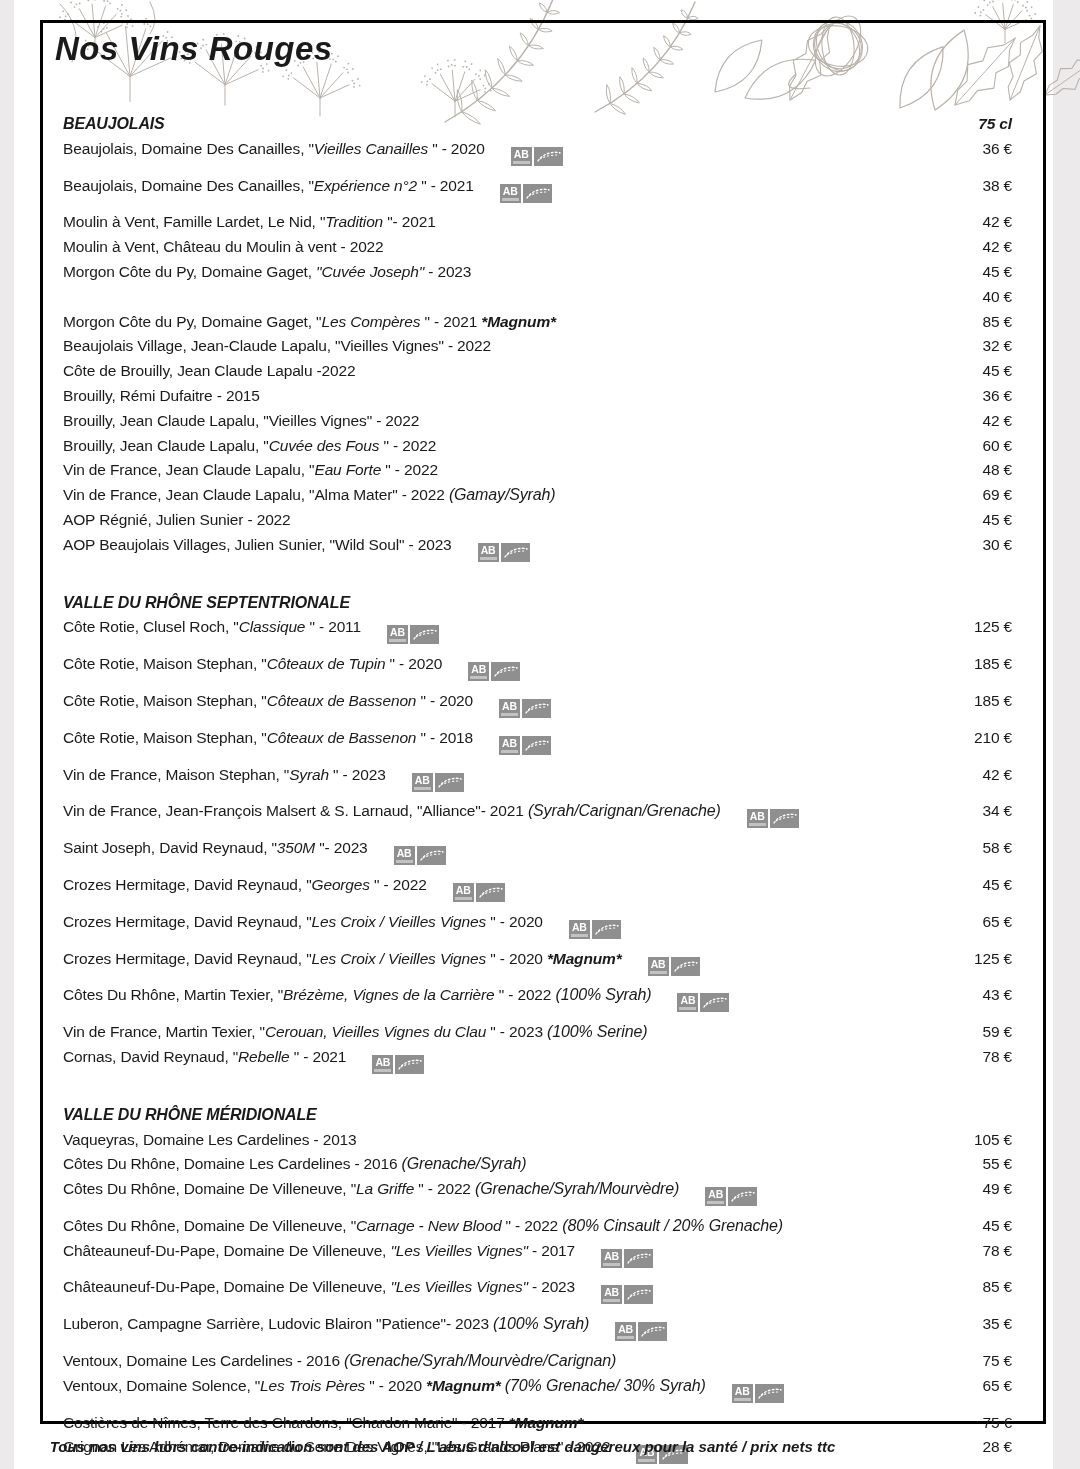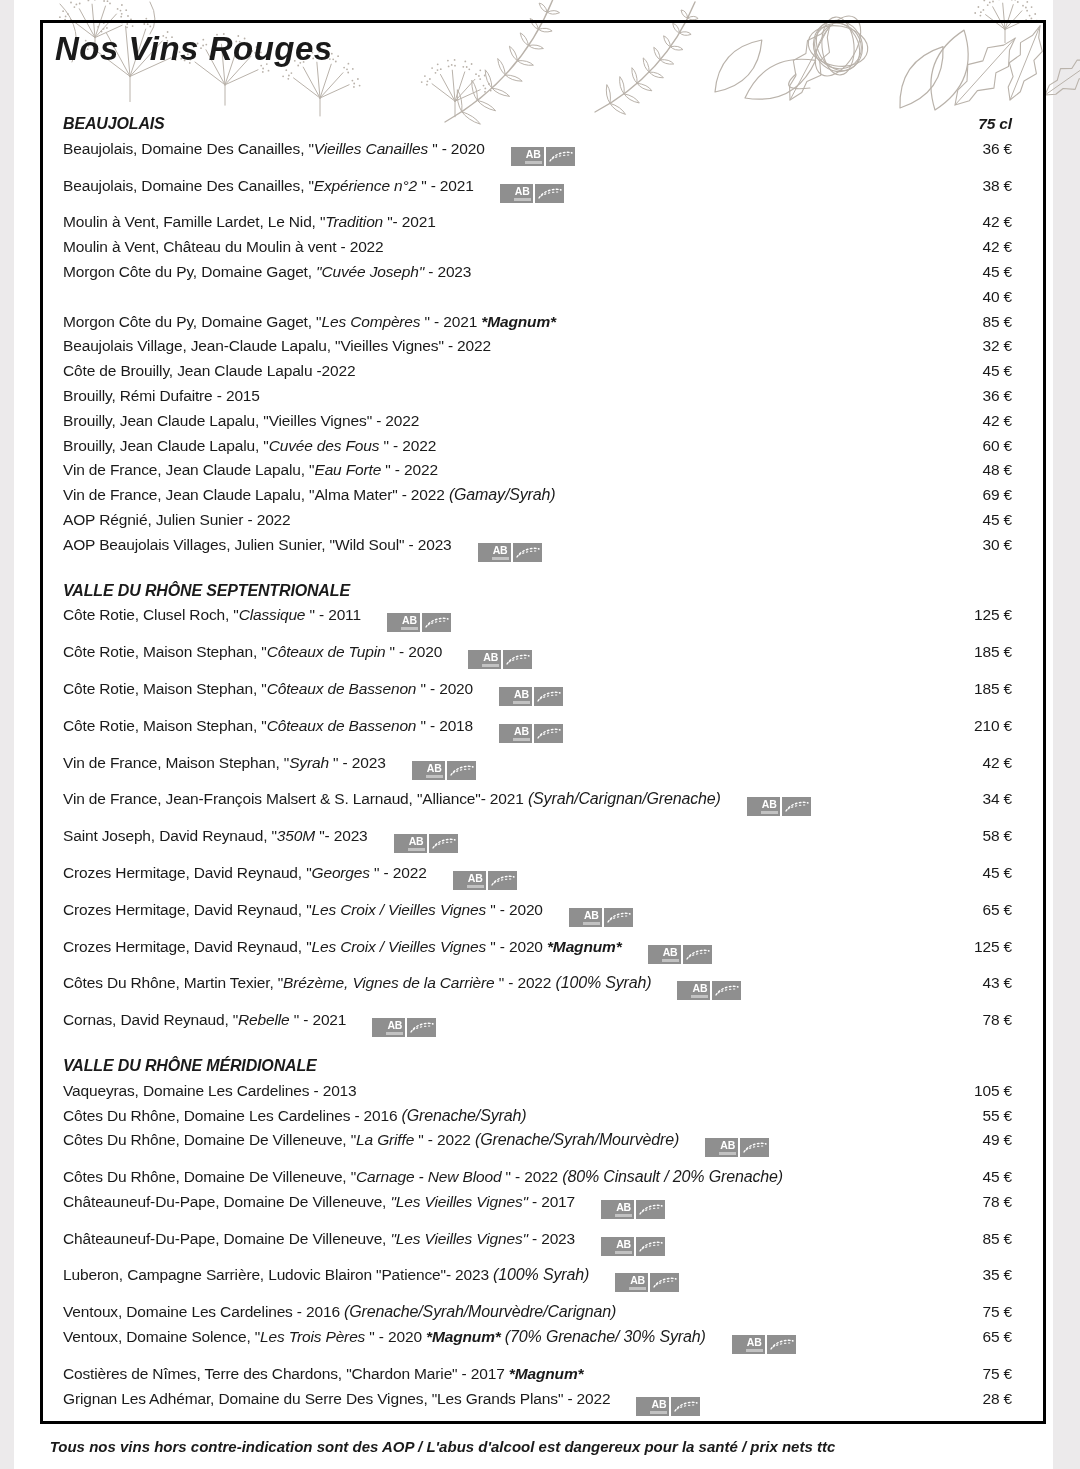--- a/index.html
+++ b/index.html
@@ -3,32 +3,32 @@
 <meta charset="utf-8">
 <style>
   html,body{margin:0;padding:0;}
   body{background:#eceaeb;font-family:"Liberation Sans",sans-serif;color:#1a1a1a;}
   #screen{position:relative;width:1080px;height:1469px;background:#eceaeb;overflow:hidden;text-decoration:underline;}
   #page{position:absolute;left:14px;top:0;width:1039px;height:1469px;background:#ffffff;z-index:0;}
   #decor{position:absolute;left:0;top:0;width:1080px;height:150px;z-index:1;pointer-events:none;}
   #frame{position:absolute;left:40px;top:20px;width:1000px;height:1398px;border:3px solid #000;z-index:2;pointer-events:none;}
   #title{position:absolute;left:55px;top:30px;z-index:3;font-size:33px;font-weight:bold;font-style:italic;letter-spacing:.5px;}
   #content{position:absolute;left:63px;top:112px;width:949px;z-index:3;font-size:15.5px;letter-spacing:-0.15px;}
-  .section + .section{margin-top:9px;}
+  .section + .section{margin-top:21px;}
   .row{display:flex;align-items:baseline;line-height:24.8px;white-space:nowrap;gap:17px;}
   .sec-title{font-weight:bold;font-style:italic;font-size:16px;}
   .pr{margin-left:auto;text-align:right;}
   .vol{font-weight:bold;font-style:italic;}
   .seg-r{font-style:normal;}
   .seg-i{font-style:italic;}
   .seg-b{font-style:italic;font-weight:bold;}
   .seg-g{font-style:italic;font-size:16px;}
   .bio{display:inline-flex;gap:2px;margin-left:26px;vertical-align:-4px;}
   .ab-badge{display:inline-flex;flex-direction:column;align-items:center;justify-content:center;
-    width:21px;height:19px;background:#8f8f8f;color:#fff;padding-left:12px;}
+    width:21px;height:19px;background:#8f8f8f;color:#fff;}
   .ab-t{font-weight:bold;font-size:10.5px;line-height:11px;font-family:"Liberation Sans",sans-serif;}
   .ab-s{width:17px;height:3px;background:#c2c2c2;margin-top:1px;}
   .eu-badge{display:inline-block;}
   #footer{position:absolute;left:14px;top:1426px;width:857px;text-align:center;z-index:3;
     font-weight:bold;font-style:italic;font-size:15px;margin-top:12px;}
 </style>
 </head>
 <body>
 
 <div id="screen">
@@ -566,20 +566,24 @@
               </span>
               <span class="eu-badge"><svg width="29" height="19" viewBox="0 0 29 19">
                   <rect width="29" height="19" fill="#8f8f8f"></rect>
                   <path d="M4 14 C9 6 21 4 26 6" stroke="#fff" fill="none" stroke-width="1.4" stroke-dasharray="1.6 2.4" stroke-linecap="round"></path>
                   <path d="M6 12 C11 9 18 8 23 8" stroke="#fff" fill="none" stroke-width="1.1" stroke-dasharray="1.3 2.7" stroke-linecap="round"></path>
                 </svg></span>
             </span></div>
           <div class="pr">43 €</div>
         </div>
         <div class="row">
+          <div class="nm"><span class="seg-r">Vin de France, Martin Texier, "</span><span class="seg-i">Cerouan, Vieilles Vignes du Clau </span><span class="seg-r">" - 2023 </span><span class="seg-g">(100% Serine)</span></div>
+          <div class="pr">59 €</div>
+        </div>
+        <div class="row">
           <div class="nm"><span class="seg-r">Cornas, David Reynaud, "</span><span class="seg-i">Rebelle </span><span class="seg-r">" - 2021</span><span class="bio">
               <span class="ab-badge">
                 <span class="ab-t">AB</span>
                 <span class="ab-s"></span>
               </span>
               <span class="eu-badge"><svg width="29" height="19" viewBox="0 0 29 19">
                   <rect width="29" height="19" fill="#8f8f8f"></rect>
                   <path d="M4 14 C9 6 21 4 26 6" stroke="#fff" fill="none" stroke-width="1.4" stroke-dasharray="1.6 2.4" stroke-linecap="round"></path>
                   <path d="M6 12 C11 9 18 8 23 8" stroke="#fff" fill="none" stroke-width="1.1" stroke-dasharray="1.3 2.7" stroke-linecap="round"></path>
                 </svg></span>

